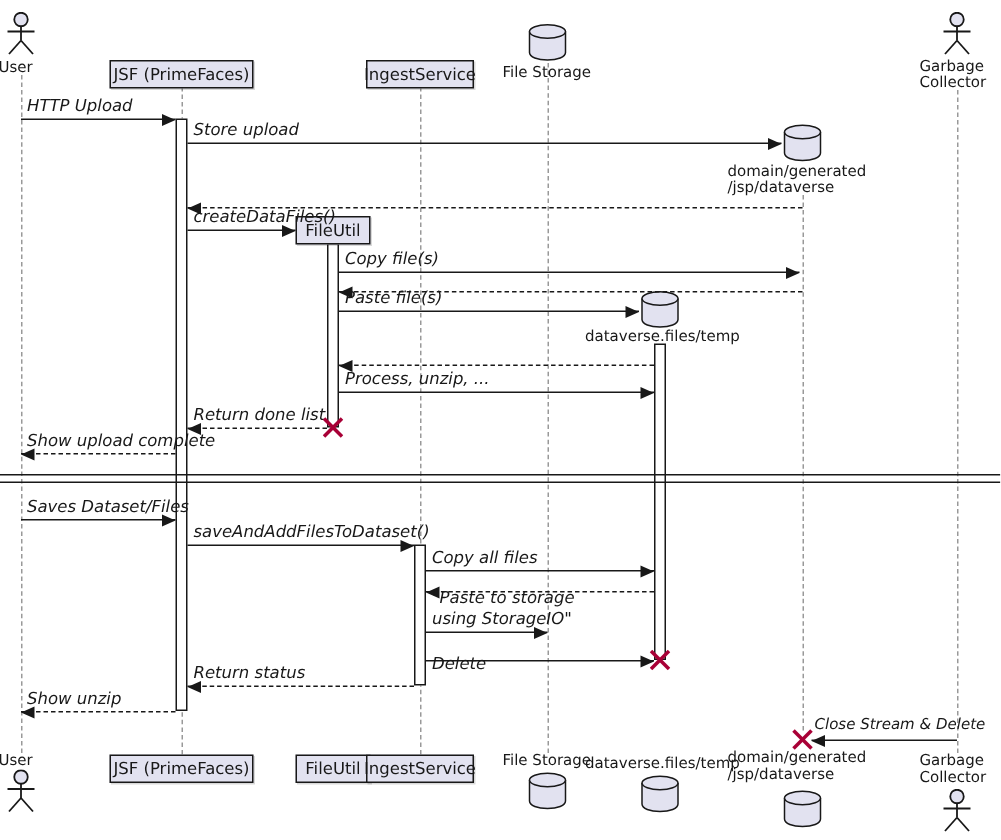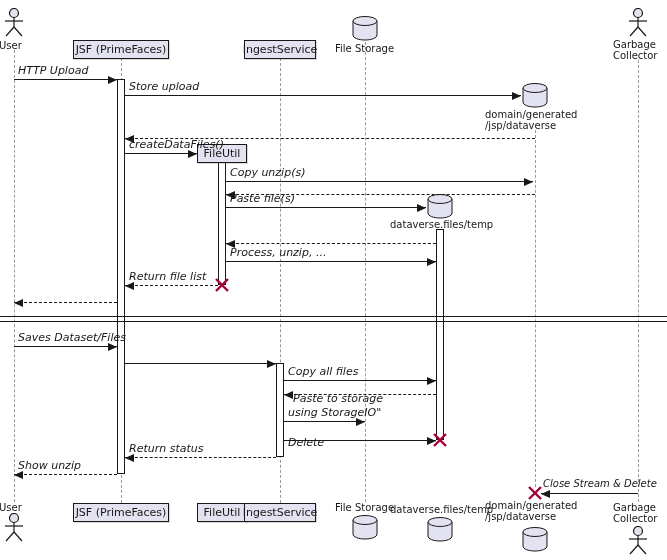--- a/index.html
+++ b/index.html
@@ -114,21 +114,21 @@
     </div>
 
   <div class="msg" style="left:125px;top:153px;width:72px">
       <span class="ah r"></span>
     </div>
   <span class="mlabel" style="left:129px;top:138px">createDataFiles()</span>
 
   <div class="msg" style="left:226px;top:181px;width:307px">
       <span class="ah r"></span>
     </div>
-  <span class="mlabel" style="left:230px;top:166px">Copy unzip(s)</span>
+  <span class="mlabel" style="left:230px;top:166px">Copy file(s)</span>
 
   <div class="msg dashed" style="left:226px;top:194px;width:309px">
       <span class="ah l"></span>
     </div>
 
   <div class="msg" style="left:226px;top:207px;width:200px">
       <span class="ah r"></span>
     </div>
   <span class="mlabel" style="left:230px;top:192px">Paste file(s)</span>
 
@@ -137,38 +137,40 @@
     </div>
 
   <div class="msg" style="left:226px;top:261px;width:210px">
       <span class="ah r"></span>
     </div>
   <span class="mlabel" style="left:230px;top:246px">Process, unzip, ...</span>
 
   <div class="msg dashed" style="left:125px;top:285px;width:93px">
       <span class="ah l"></span>
     </div>
-  <span class="mlabel" style="left:129px;top:270px">Return file list</span>
+  <span class="mlabel" style="left:129px;top:270px">Return done list</span>
   <svg class="destroy" style="left:215px;top:278px" width="14" height="14" viewBox="0 0 14 14">
     <line class="x-line" x1="1" y1="1" x2="13" y2="13"></line>
     <line class="x-line" x1="13" y1="1" x2="1" y2="13"></line>
   </svg>
 
   <div class="msg dashed" style="left:14px;top:302px;width:103px">
       <span class="ah l"></span>
     </div>
+  <span class="mlabel" style="left:18px;top:287px">Show upload complete</span>
 
   <div class="msg" style="left:14px;top:346px;width:103px">
       <span class="ah r"></span>
     </div>
   <span class="mlabel" style="left:18px;top:331px">Saves Dataset/Files</span>
 
   <div class="msg" style="left:125px;top:363px;width:151px">
       <span class="ah r"></span>
     </div>
+  <span class="mlabel" style="left:129px;top:348px">saveAndAddFilesToDataset()</span>
 
   <div class="msg" style="left:284px;top:380px;width:152px">
       <span class="ah r"></span>
     </div>
   <span class="mlabel" style="left:288px;top:365px">Copy all files</span>
 
   <div class="msg dashed" style="left:284px;top:394px;width:152px">
       <span class="ah l"></span>
     </div>
 

